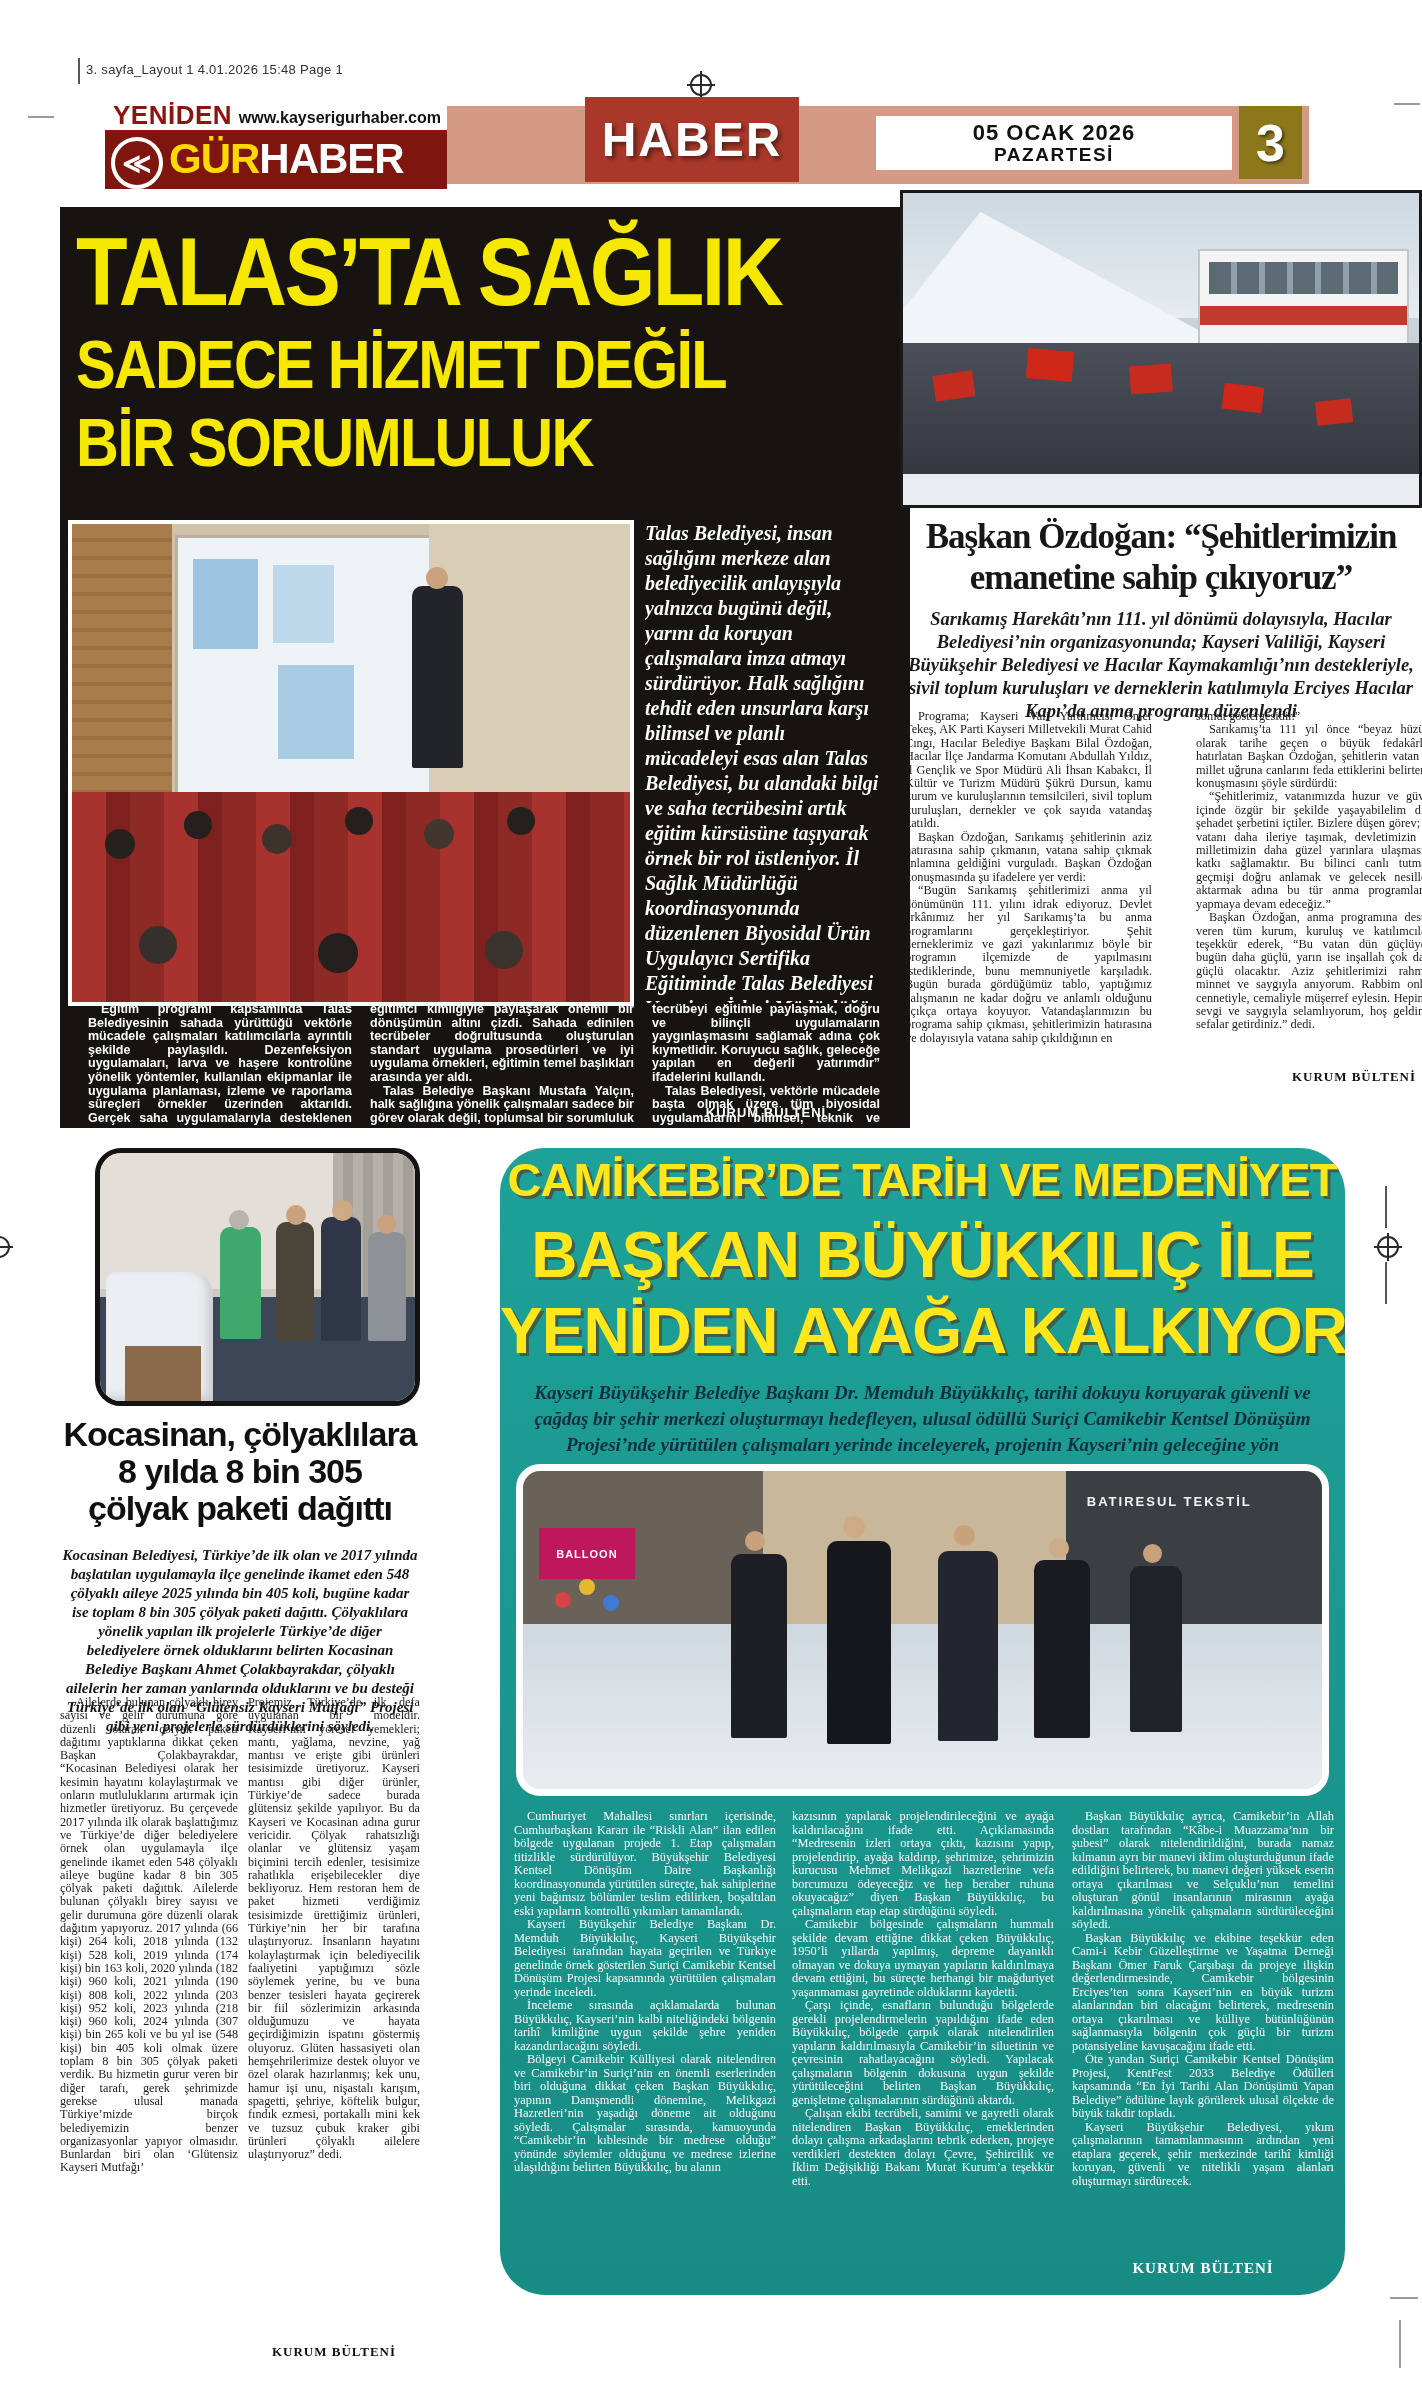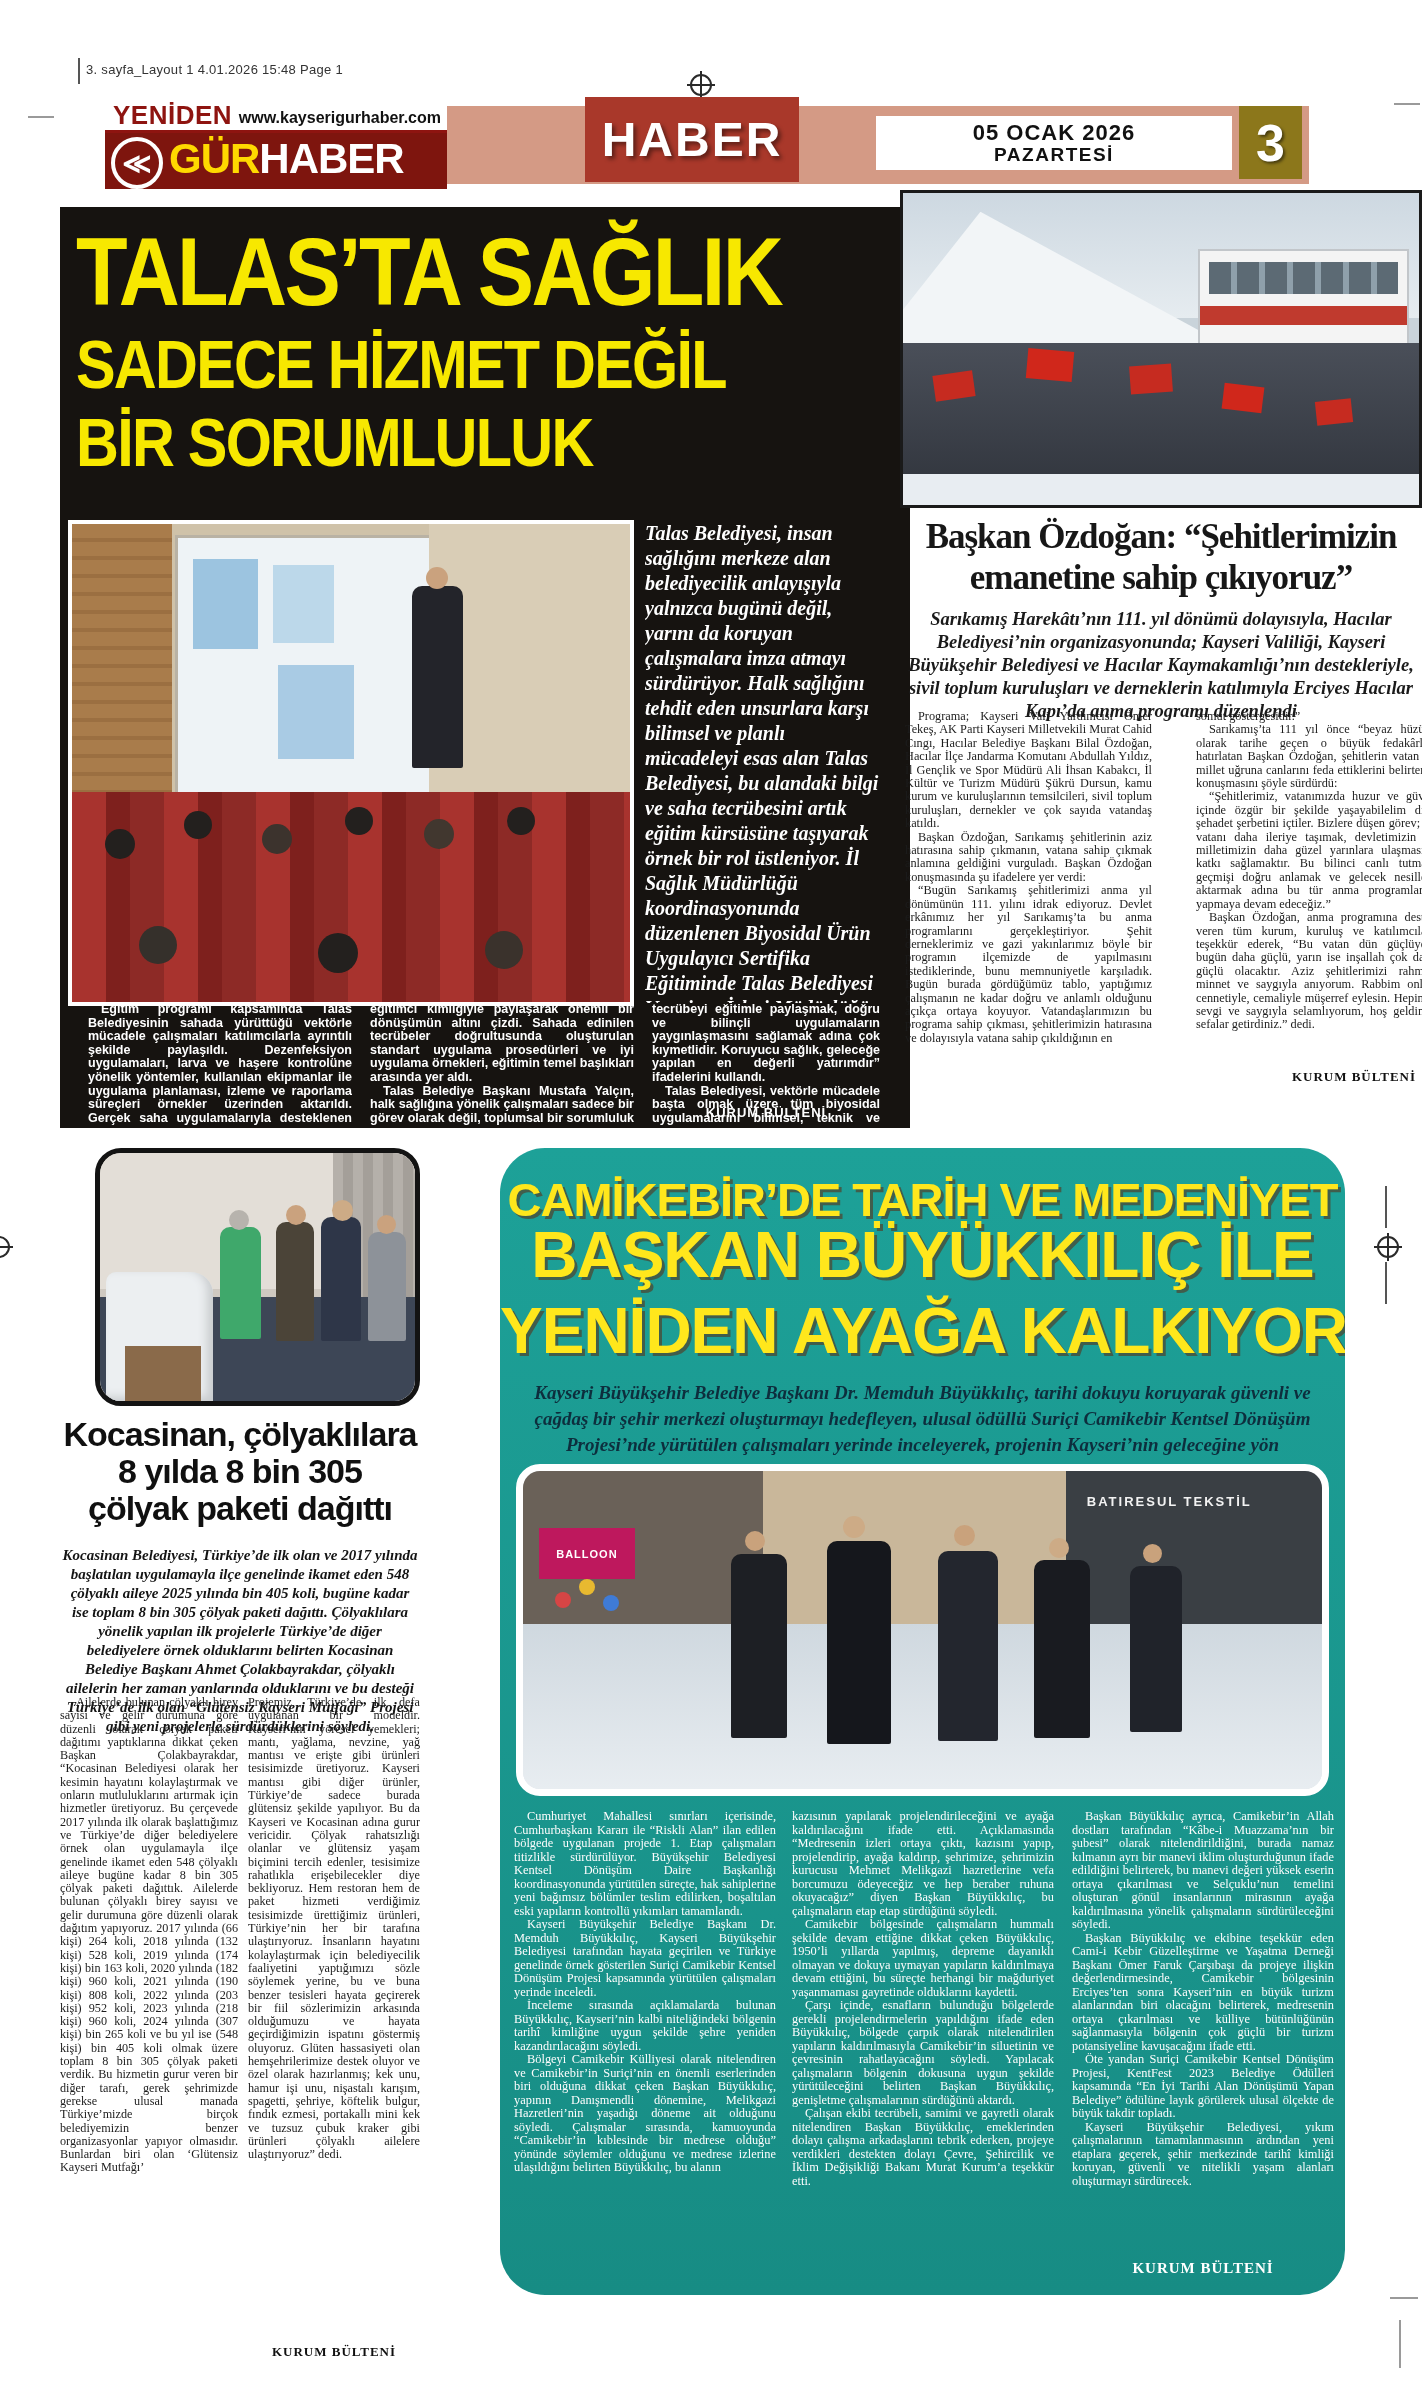--- a/index.html
+++ b/index.html
@@ -64,21 +64,21 @@
   .koca-deck{position:absolute;left:2px;top:398px;width:356px;text-align:center;font-family:"Liberation Serif",serif;
              font-style:italic;font-weight:700;font-size:15px;line-height:19px;color:#141414;}
   .koca-col{position:absolute;top:548px;height:640px;font-size:12.2px;line-height:13.3px;color:#1c1c1c;overflow:hidden;}
   .koca-byline{position:absolute;left:188px;top:1196px;width:172px;text-align:center;
                font-family:"Liberation Serif",serif;font-size:13px;}
   
   .cami{left:500px;top:1148px;width:845px;height:1147px;background:linear-gradient(180deg,#1da198 0%,#178c84 100%);
         border-radius:45px;overflow:hidden;}
   .cami .hl{position:absolute;left:0;width:100%;text-align:center;color:#ffe71c;font-weight:900;white-space:nowrap;
             text-shadow:3px 3px 0 rgba(95,40,15,.55);}
-  .cami .h1{top:24px;font-size:47px;letter-spacing:-1px;}
+  .cami .h1{top:4px;font-size:47px;letter-spacing:-1px;}
   .cami .h2{top:70px;font-size:64px;letter-spacing:-1px;}
   .cami .h3{top:146px;font-size:64px;letter-spacing:-1px;}
   .cami-deck{position:absolute;left:32px;top:232px;width:781px;text-align:center;font-family:"Liberation Serif",serif;
              font-style:italic;font-weight:700;font-size:19px;line-height:26px;color:#0d2e3d;}
   .cami-photo{position:absolute;left:16px;top:316px;width:799px;height:318px;border:7px solid #fff;border-radius:24px;
               background:#dfe5ea;overflow:hidden;}
   .cami-col{position:absolute;top:662px;height:450px;color:#fdfdfd;font-size:12.4px;line-height:13.5px;overflow:hidden;}
   .cami-byline{position:absolute;left:572px;top:1112px;width:262px;text-align:center;color:#fff;
                font-family:"Liberation Serif",serif;font-size:15px;}
   
@@ -267,19 +267,19 @@
       </div>
     <div class="cami-col serifbody cols cont" style="left:292px;width:262px;">
         <p>kazısının yapılarak projelendirileceğini ve ayağa kaldırılacağını ifade etti. Açıklamasında “Medresenin izleri ortaya çıktı, kazısını yapıp, projelendirip, ayağa kaldırıp, şehrimize, şehrimizin kurucusu Mehmet Melikgazi hazretlerine vefa borcumuzu ödeyeceğiz ve hep beraber ruhuna okuyacağız” diyen Başkan Büyükkılıç, bu çalışmaların etap etap sürdüğünü söyledi.</p>
         <p>Camikebir bölgesinde çalışmaların hummalı şekilde devam ettiğine dikkat çeken Büyükkılıç, 1950’li yıllarda yapılmış, depreme dayanıklı olmayan ve dokuya uymayan yapıların kaldırılmaya devam ettiğini, bu süreçte herhangi bir mağduriyet yaşanmaması gayretinde olduklarını kaydetti.</p>
         <p>Çarşı içinde, esnafların bulunduğu bölgelerde gerekli projelendirmelerin yapıldığını ifade eden Büyükkılıç, bölgede çarpık olarak nitelendirilen yapıların kaldırılmasıyla Camikebir’in siluetinin ve çevresinin rahatlayacağını söyledi. Yapılacak çalışmaların bölgenin dokusuna uygun şekilde yürütüleceğini belirten Başkan Büyükkılıç, genişletme çalışmalarının sürdüğünü aktardı.</p>
         <p>Çalışan ekibi tecrübeli, samimi ve gayretli olarak nitelendiren Başkan Büyükkılıç, emeklerinden dolayı çalışma arkadaşlarını tebrik ederken, projeye verdikleri destekten dolayı Çevre, Şehircilik ve İklim Değişikliği Bakanı Murat Kurum’a teşekkür etti.</p>
       </div>
     <div class="cami-col serifbody cols" style="left:572px;width:262px;">
         <p>Başkan Büyükkılıç ayrıca, Camikebir’in Allah dostları tarafından “Kâbe-i Muazzama’nın bir şubesi” olarak nitelendirildiğini, burada namaz kılmanın ayrı bir manevi iklim oluşturduğunun ifade edildiğini belirterek, bu manevi değeri yüksek eserin ortaya çıkarılması ve Selçuklu’nun temelini oluşturan gönül insanlarının mirasının ayağa kaldırılmasına yönelik çalışmaların sürdürüleceğini söyledi.</p>
         <p>Başkan Büyükkılıç ve ekibine teşekkür eden Cami-i Kebir Güzelleştirme ve Yaşatma Derneği Başkanı Ömer Faruk Çarşıbaşı da projeye ilişkin değerlendirmesinde, Camikebir bölgesinin Erciyes’ten sonra Kayseri’nin en büyük turizm alanlarından biri olacağını belirterek, medresenin ortaya çıkarılması ve külliye bütünlüğünün sağlanmasıyla bölgenin çok güçlü bir turizm potansiyeline kavuşacağını ifade etti.</p>
-        <p>Öte yandan Suriçi Camikebir Kentsel Dönüşüm Projesi, KentFest 2023 Belediye Ödülleri kapsamında “En İyi Tarihi Alan Dönüşümü Yapan Belediye” ödülüne layık görülerek ulusal ölçekte de büyük takdir topladı.</p>
+        <p>Öte yandan Suriçi Camikebir Kentsel Dönüşüm Projesi, KentFest 2033 Belediye Ödülleri kapsamında “En İyi Tarihi Alan Dönüşümü Yapan Belediye” ödülüne layık görülerek ulusal ölçekte de büyük takdir topladı.</p>
         <p>Kayseri Büyükşehir Belediyesi, yıkım çalışmalarının tamamlanmasının ardından yeni etaplara geçerek, şehir merkezinde tarihî kimliği koruyan, güvenli ve nitelikli yaşam alanları oluşturmayı sürdürecek.</p>
       </div>
     <div class="cami-byline byline">KURUM BÜLTENİ</div>
   </div>
 
 </div>
 
 </body></html>

